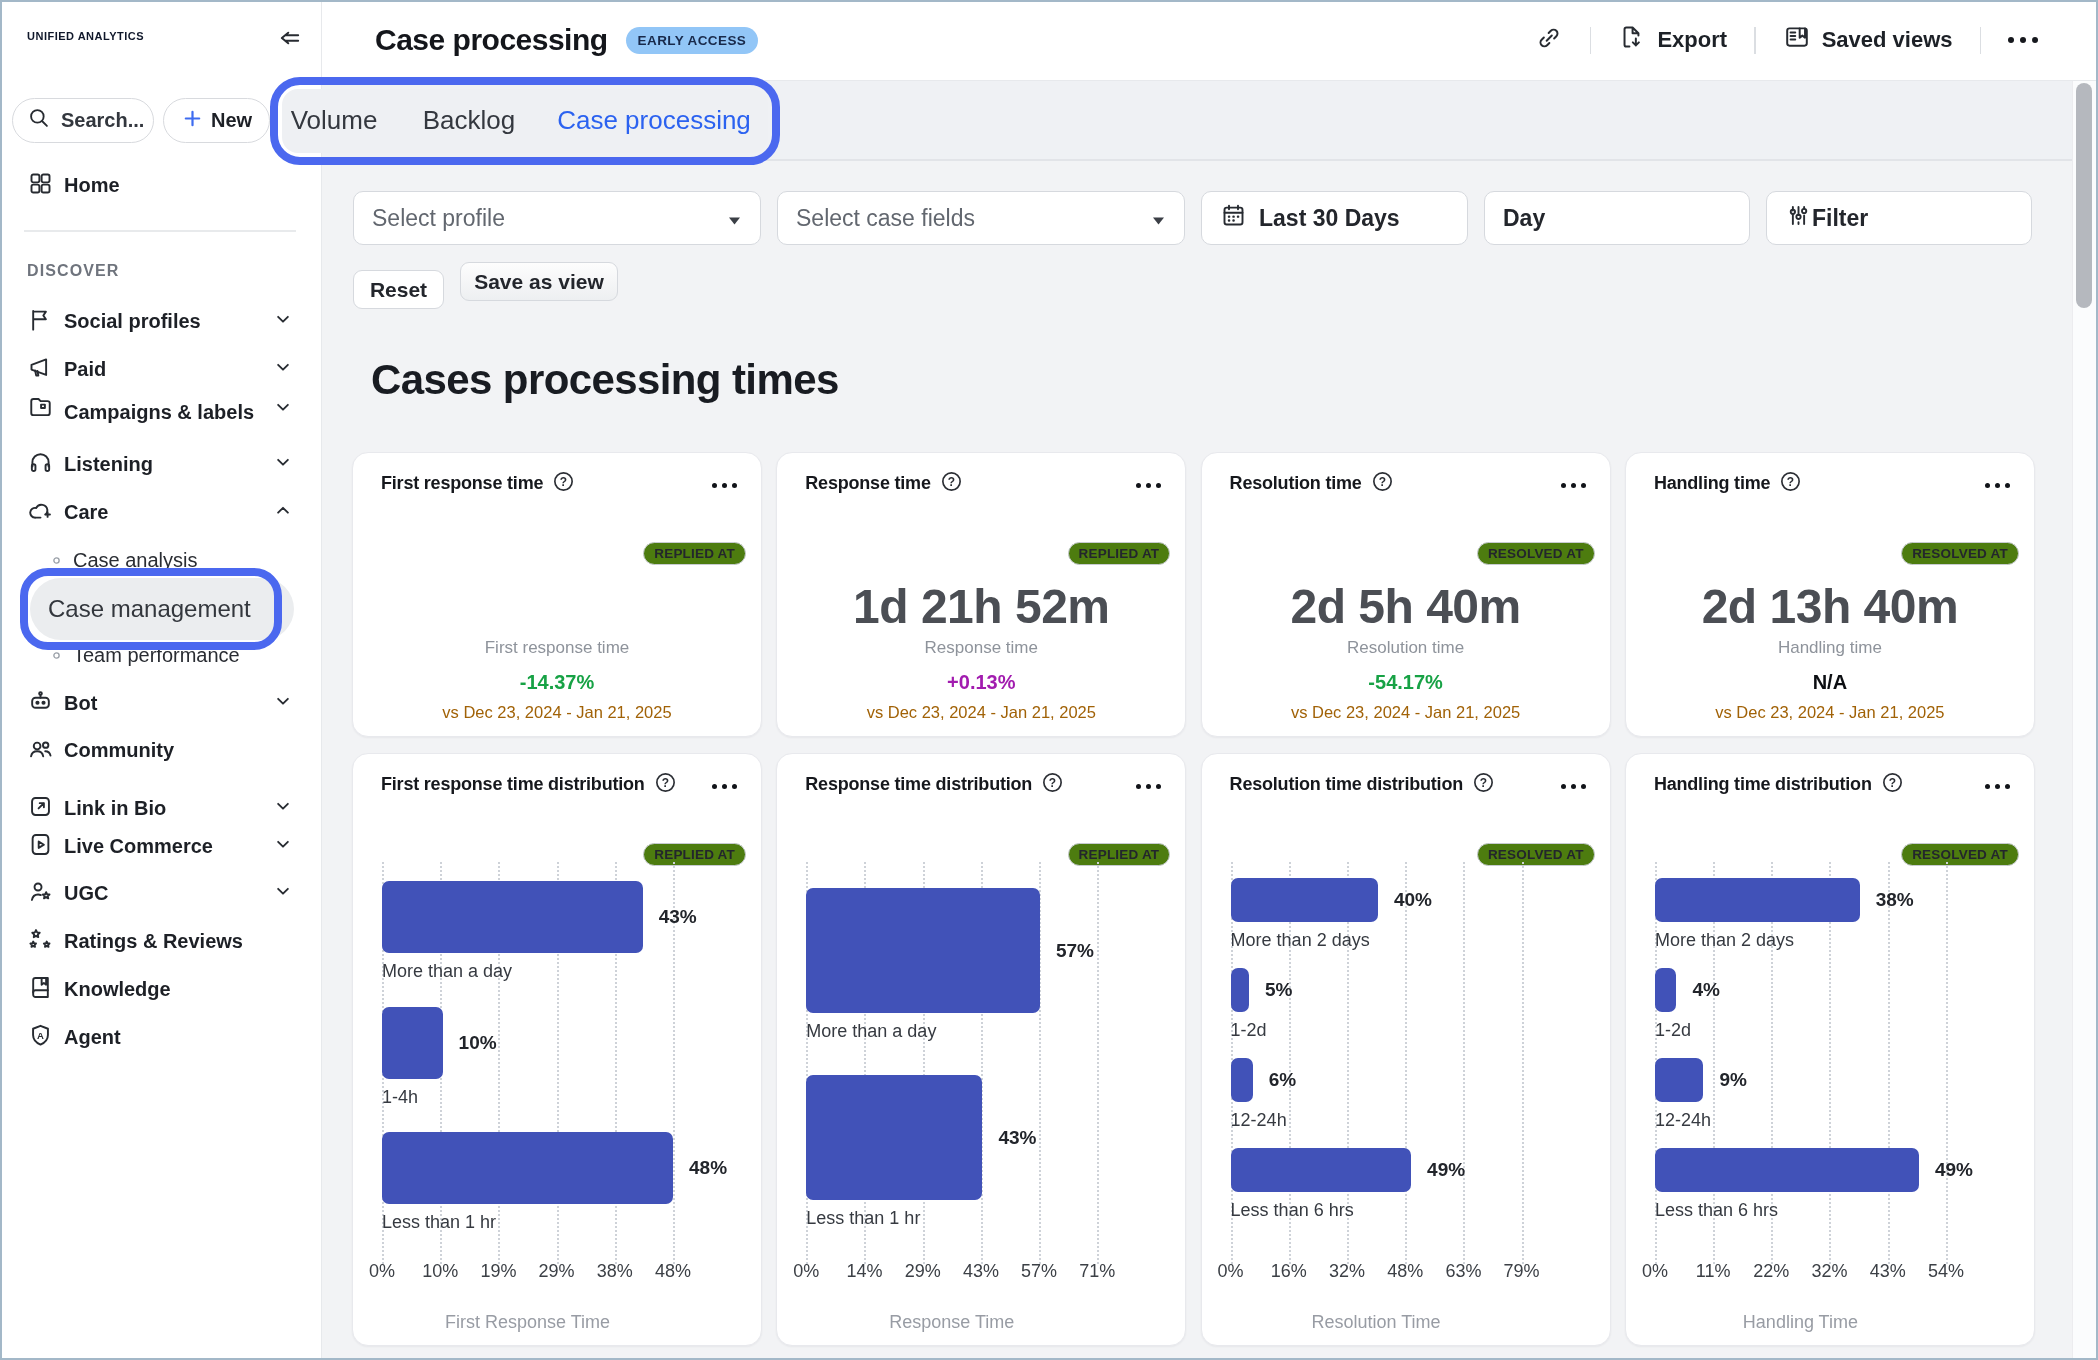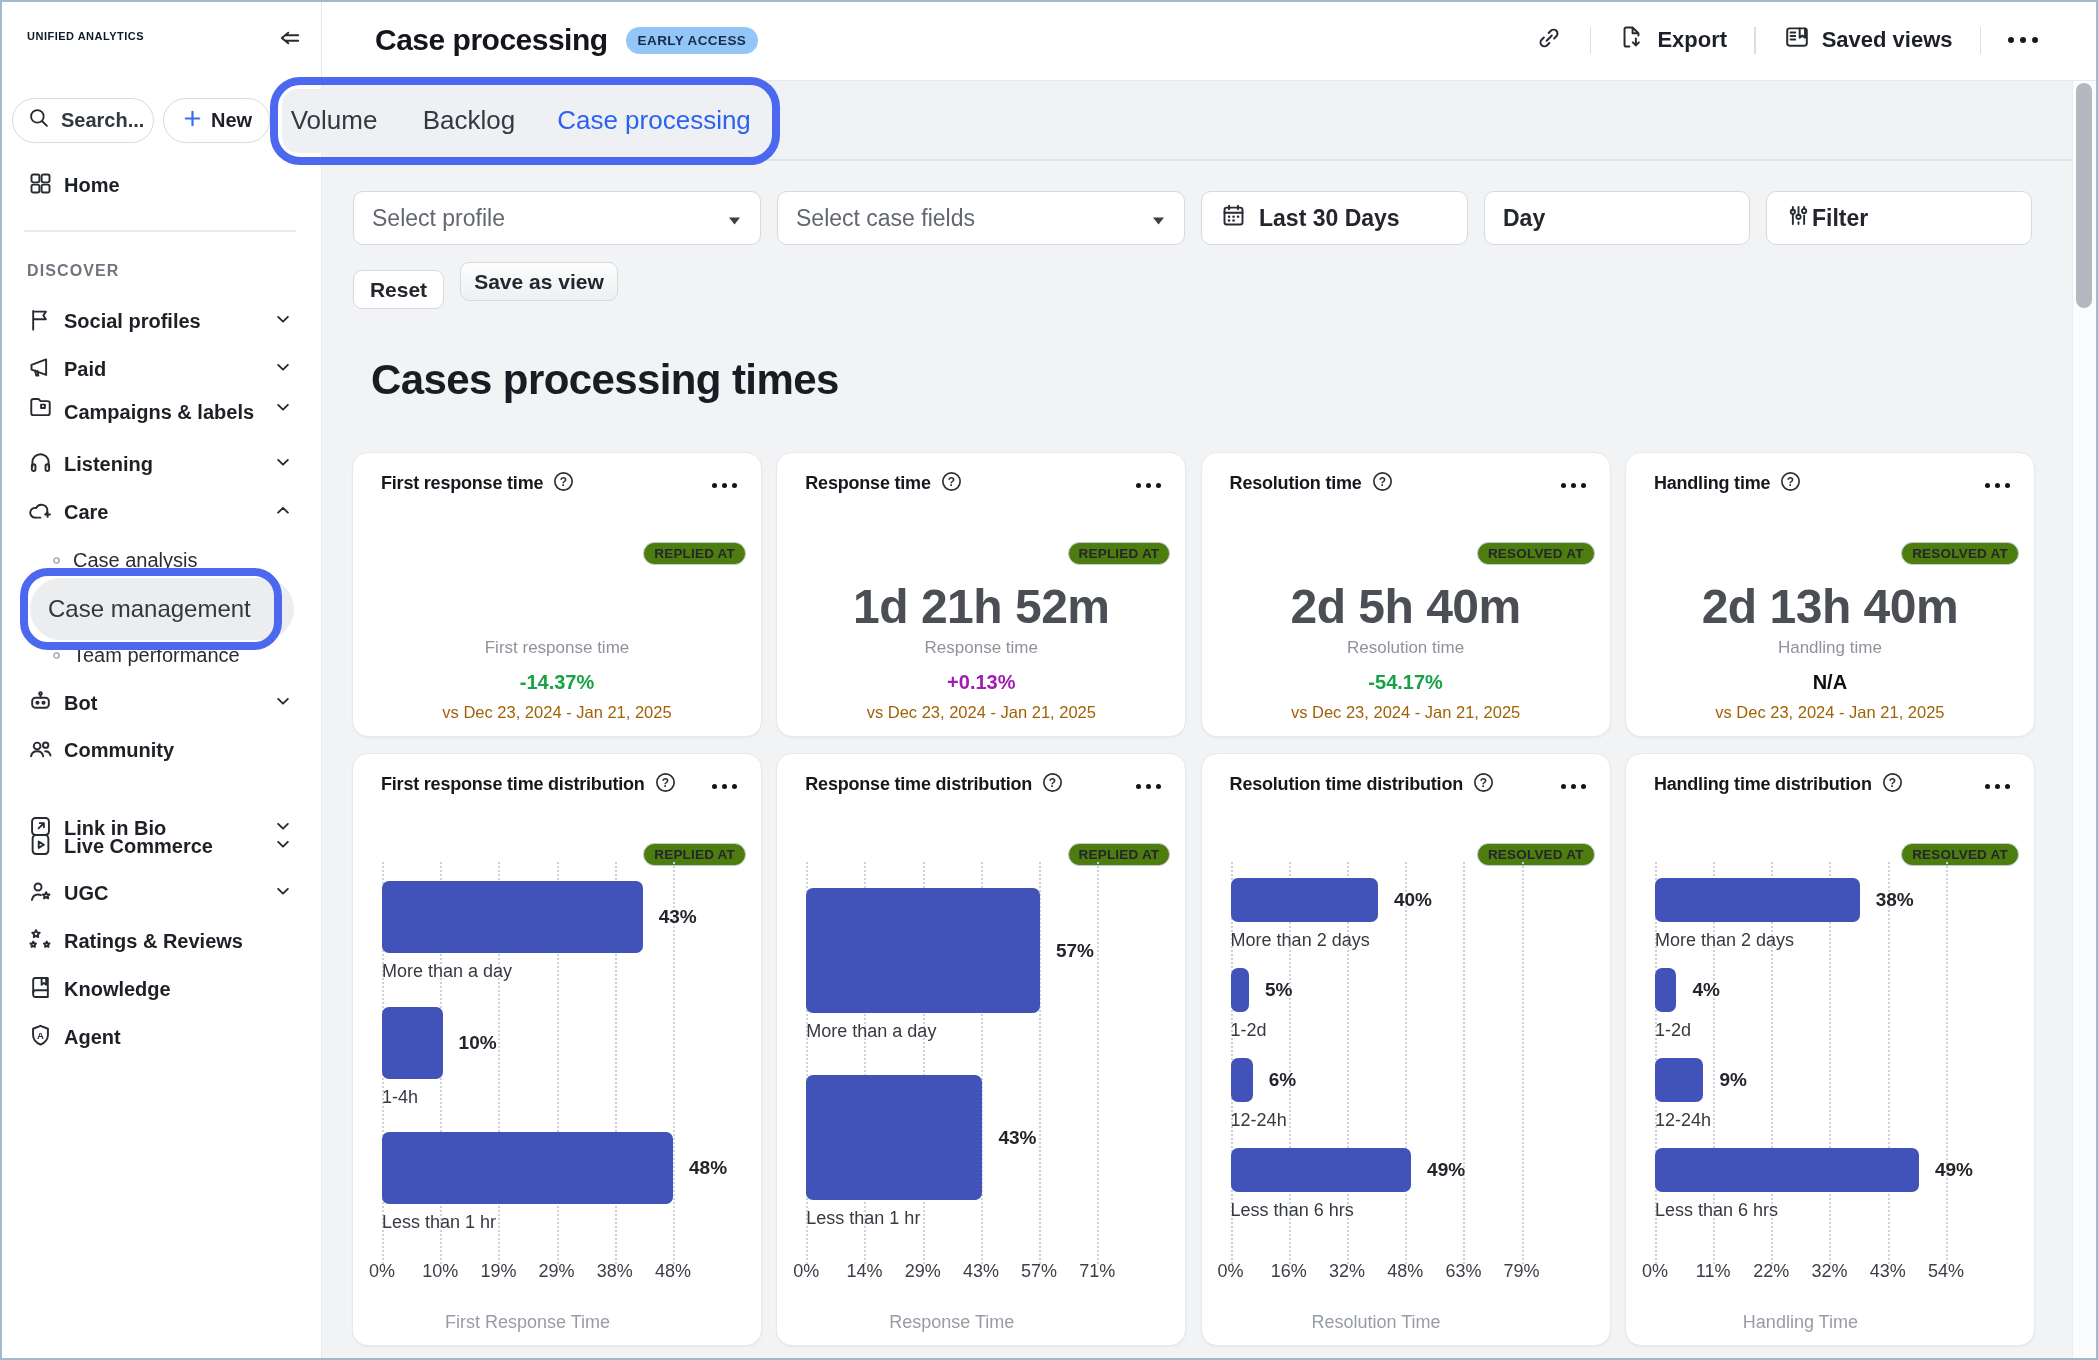--- a/index.html
+++ b/index.html
@@ -194,21 +194,21 @@
       </div>
       <div class="abs sb-row" style="top: 726px;">
         <span><svg width="27" height="27" viewBox="0 0 24 24" fill="none" stroke="#272b31" stroke-width="1.7" stroke-linecap="round" stroke-linejoin="round">
             <circle cx="9" cy="9.8" r="3"></circle>
             <path d="M3.6 19c.5-3 2.5-4.5 5.4-4.5s4.9 1.5 5.4 4.5"></path>
             <circle cx="16.6" cy="9" r="2.4"></circle>
             <path d="M16.2 14.4c2.7 0 4.2 1.3 4.7 3.9"></path>
           </svg></span>
         <span class="lbl">Community</span>
       </div>
-      <div class="abs sb-row" style="top: 804px;">
+      <div class="abs sb-row" style="top: 784px;">
         <span><svg width="27" height="27" viewBox="0 0 24 24" fill="none" stroke="#272b31" stroke-width="1.7" stroke-linecap="round" stroke-linejoin="round">
             <rect x="4.5" y="4.5" width="15" height="15" rx="3"></rect>
             <path d="M10.3 13.7L15 9M11.3 9H15v3.7"></path>
           </svg></span>
         <span class="lbl">Link in Bio</span>
         <span class="chev"><svg width="26" height="26" viewBox="0 0 24 24" fill="none" stroke="#272b31" stroke-width="1.7" stroke-linecap="round" stroke-linejoin="round">
             <path d="M7.5 10l4.5 4.5L16.5 10"></path>
           </svg></span>
       </div>
       <div class="abs sb-row" style="top: 822px; align-items: center;">

